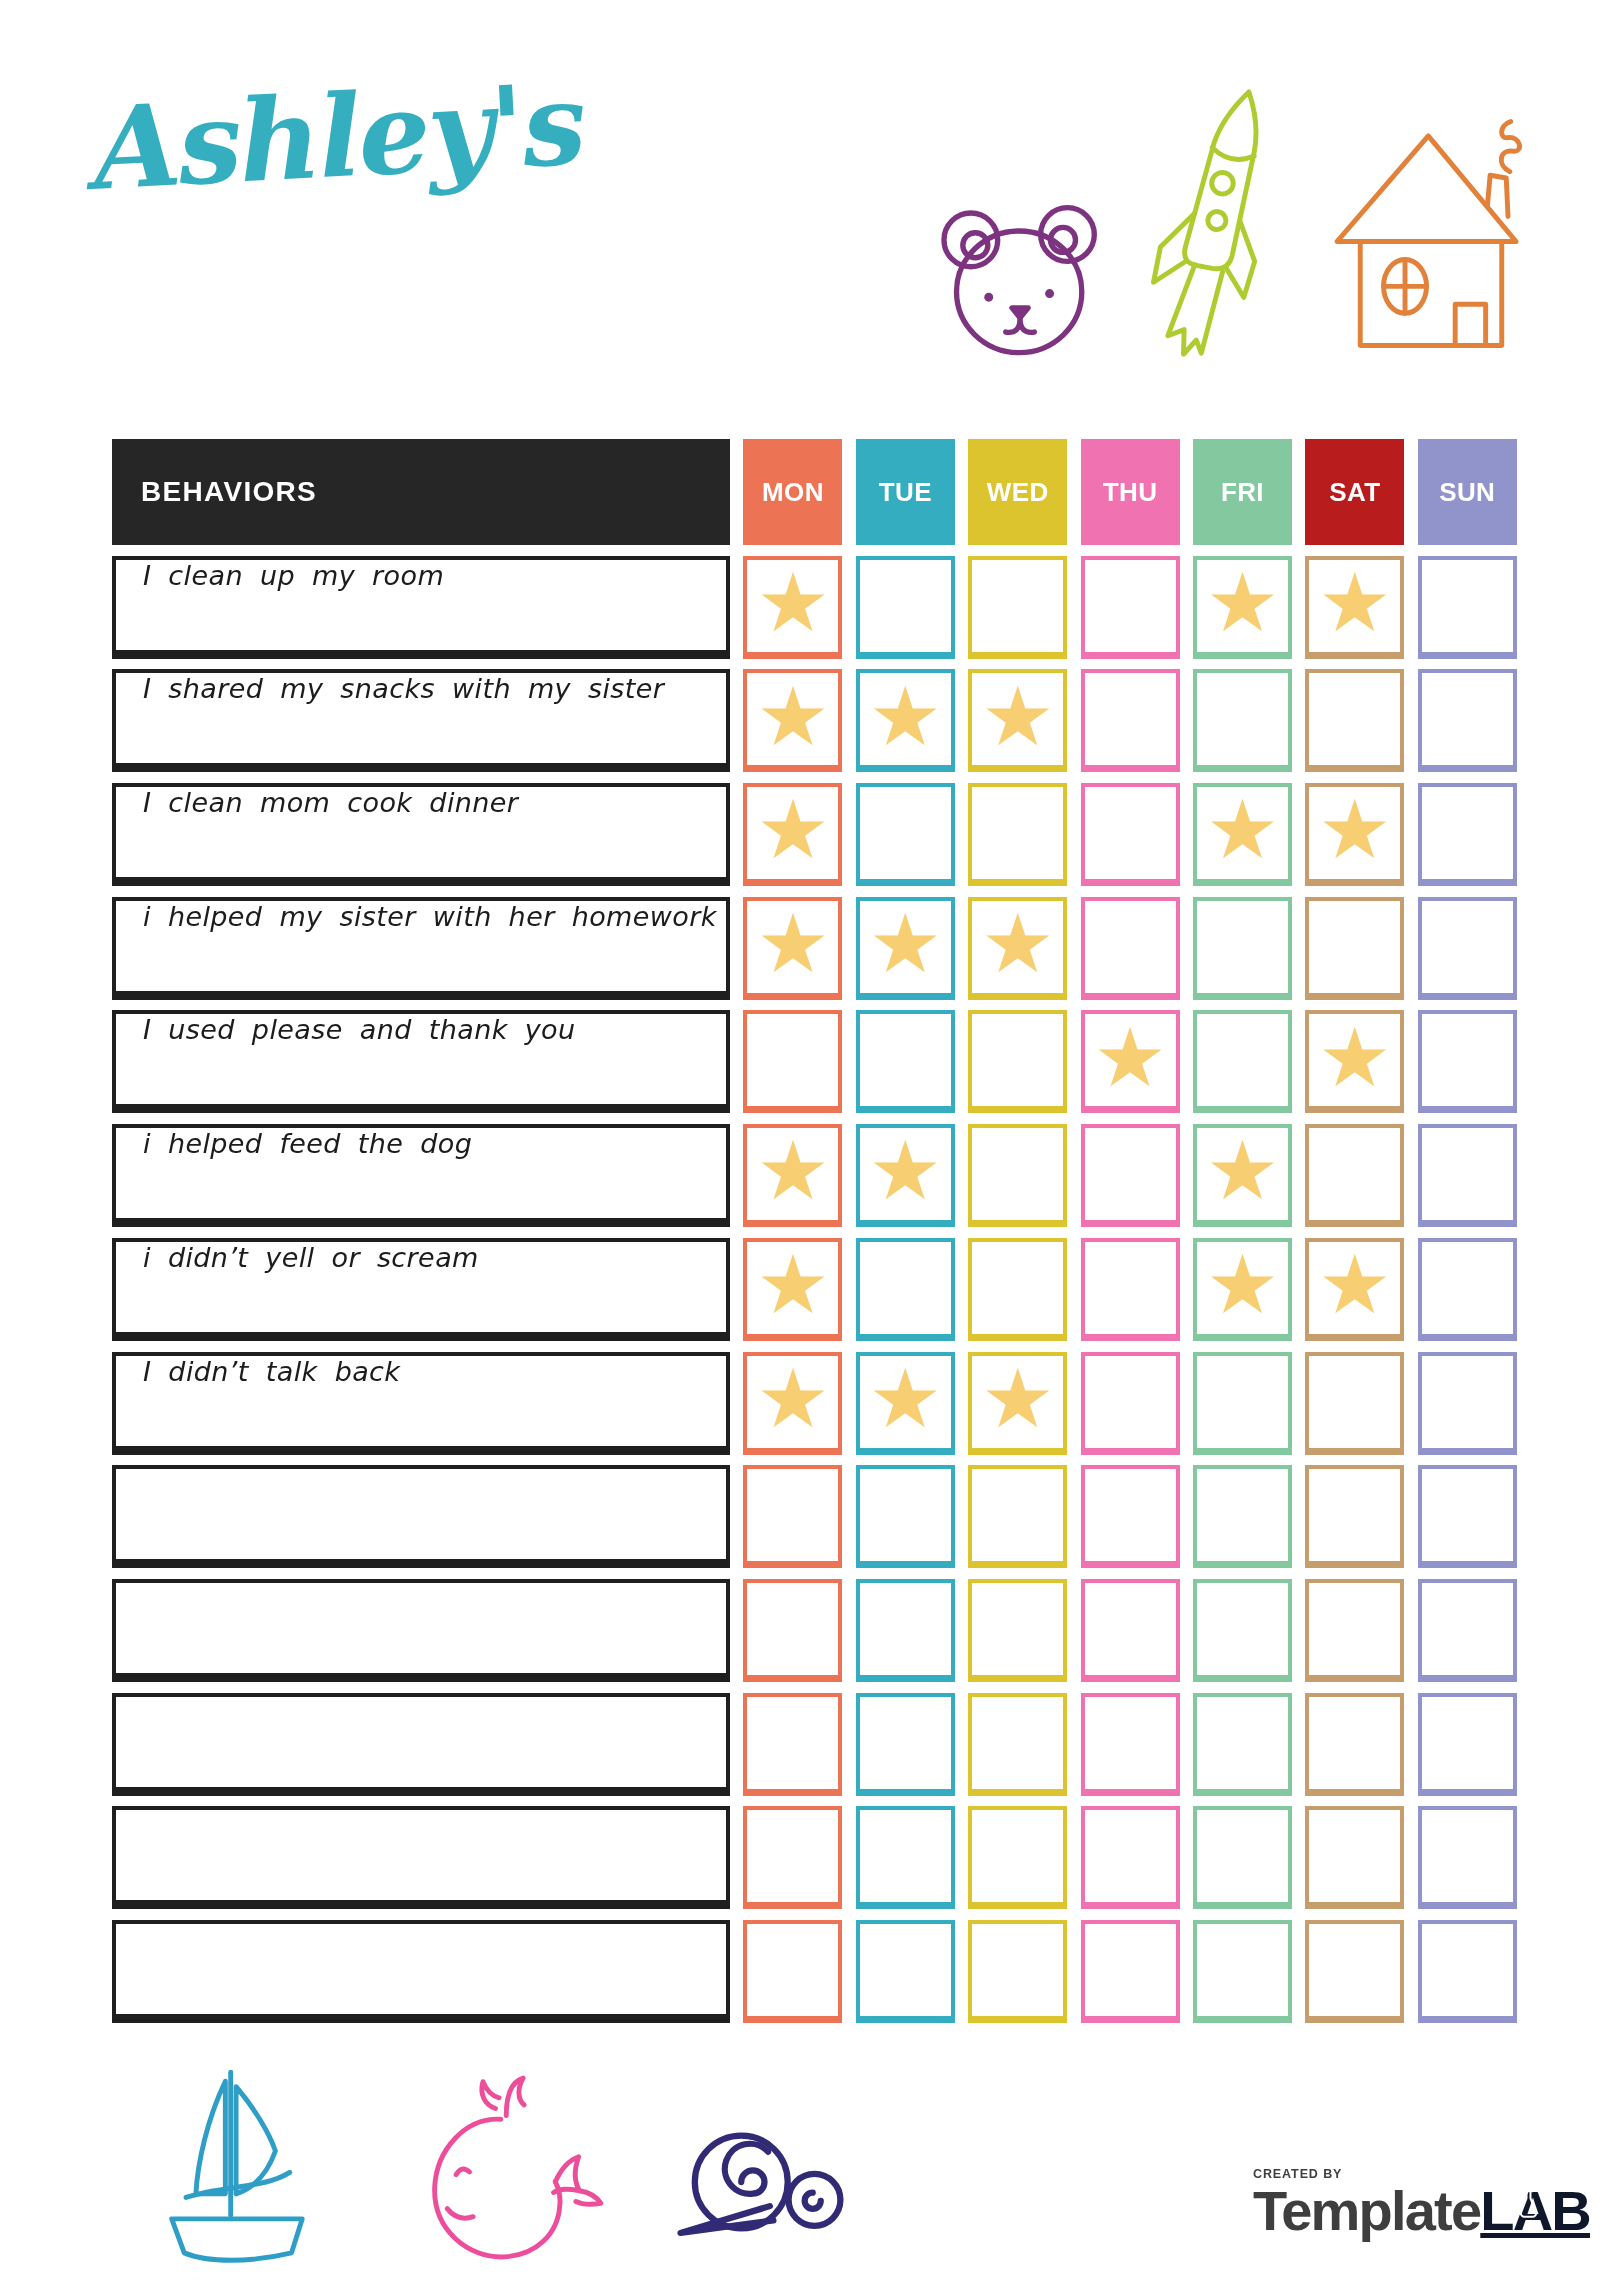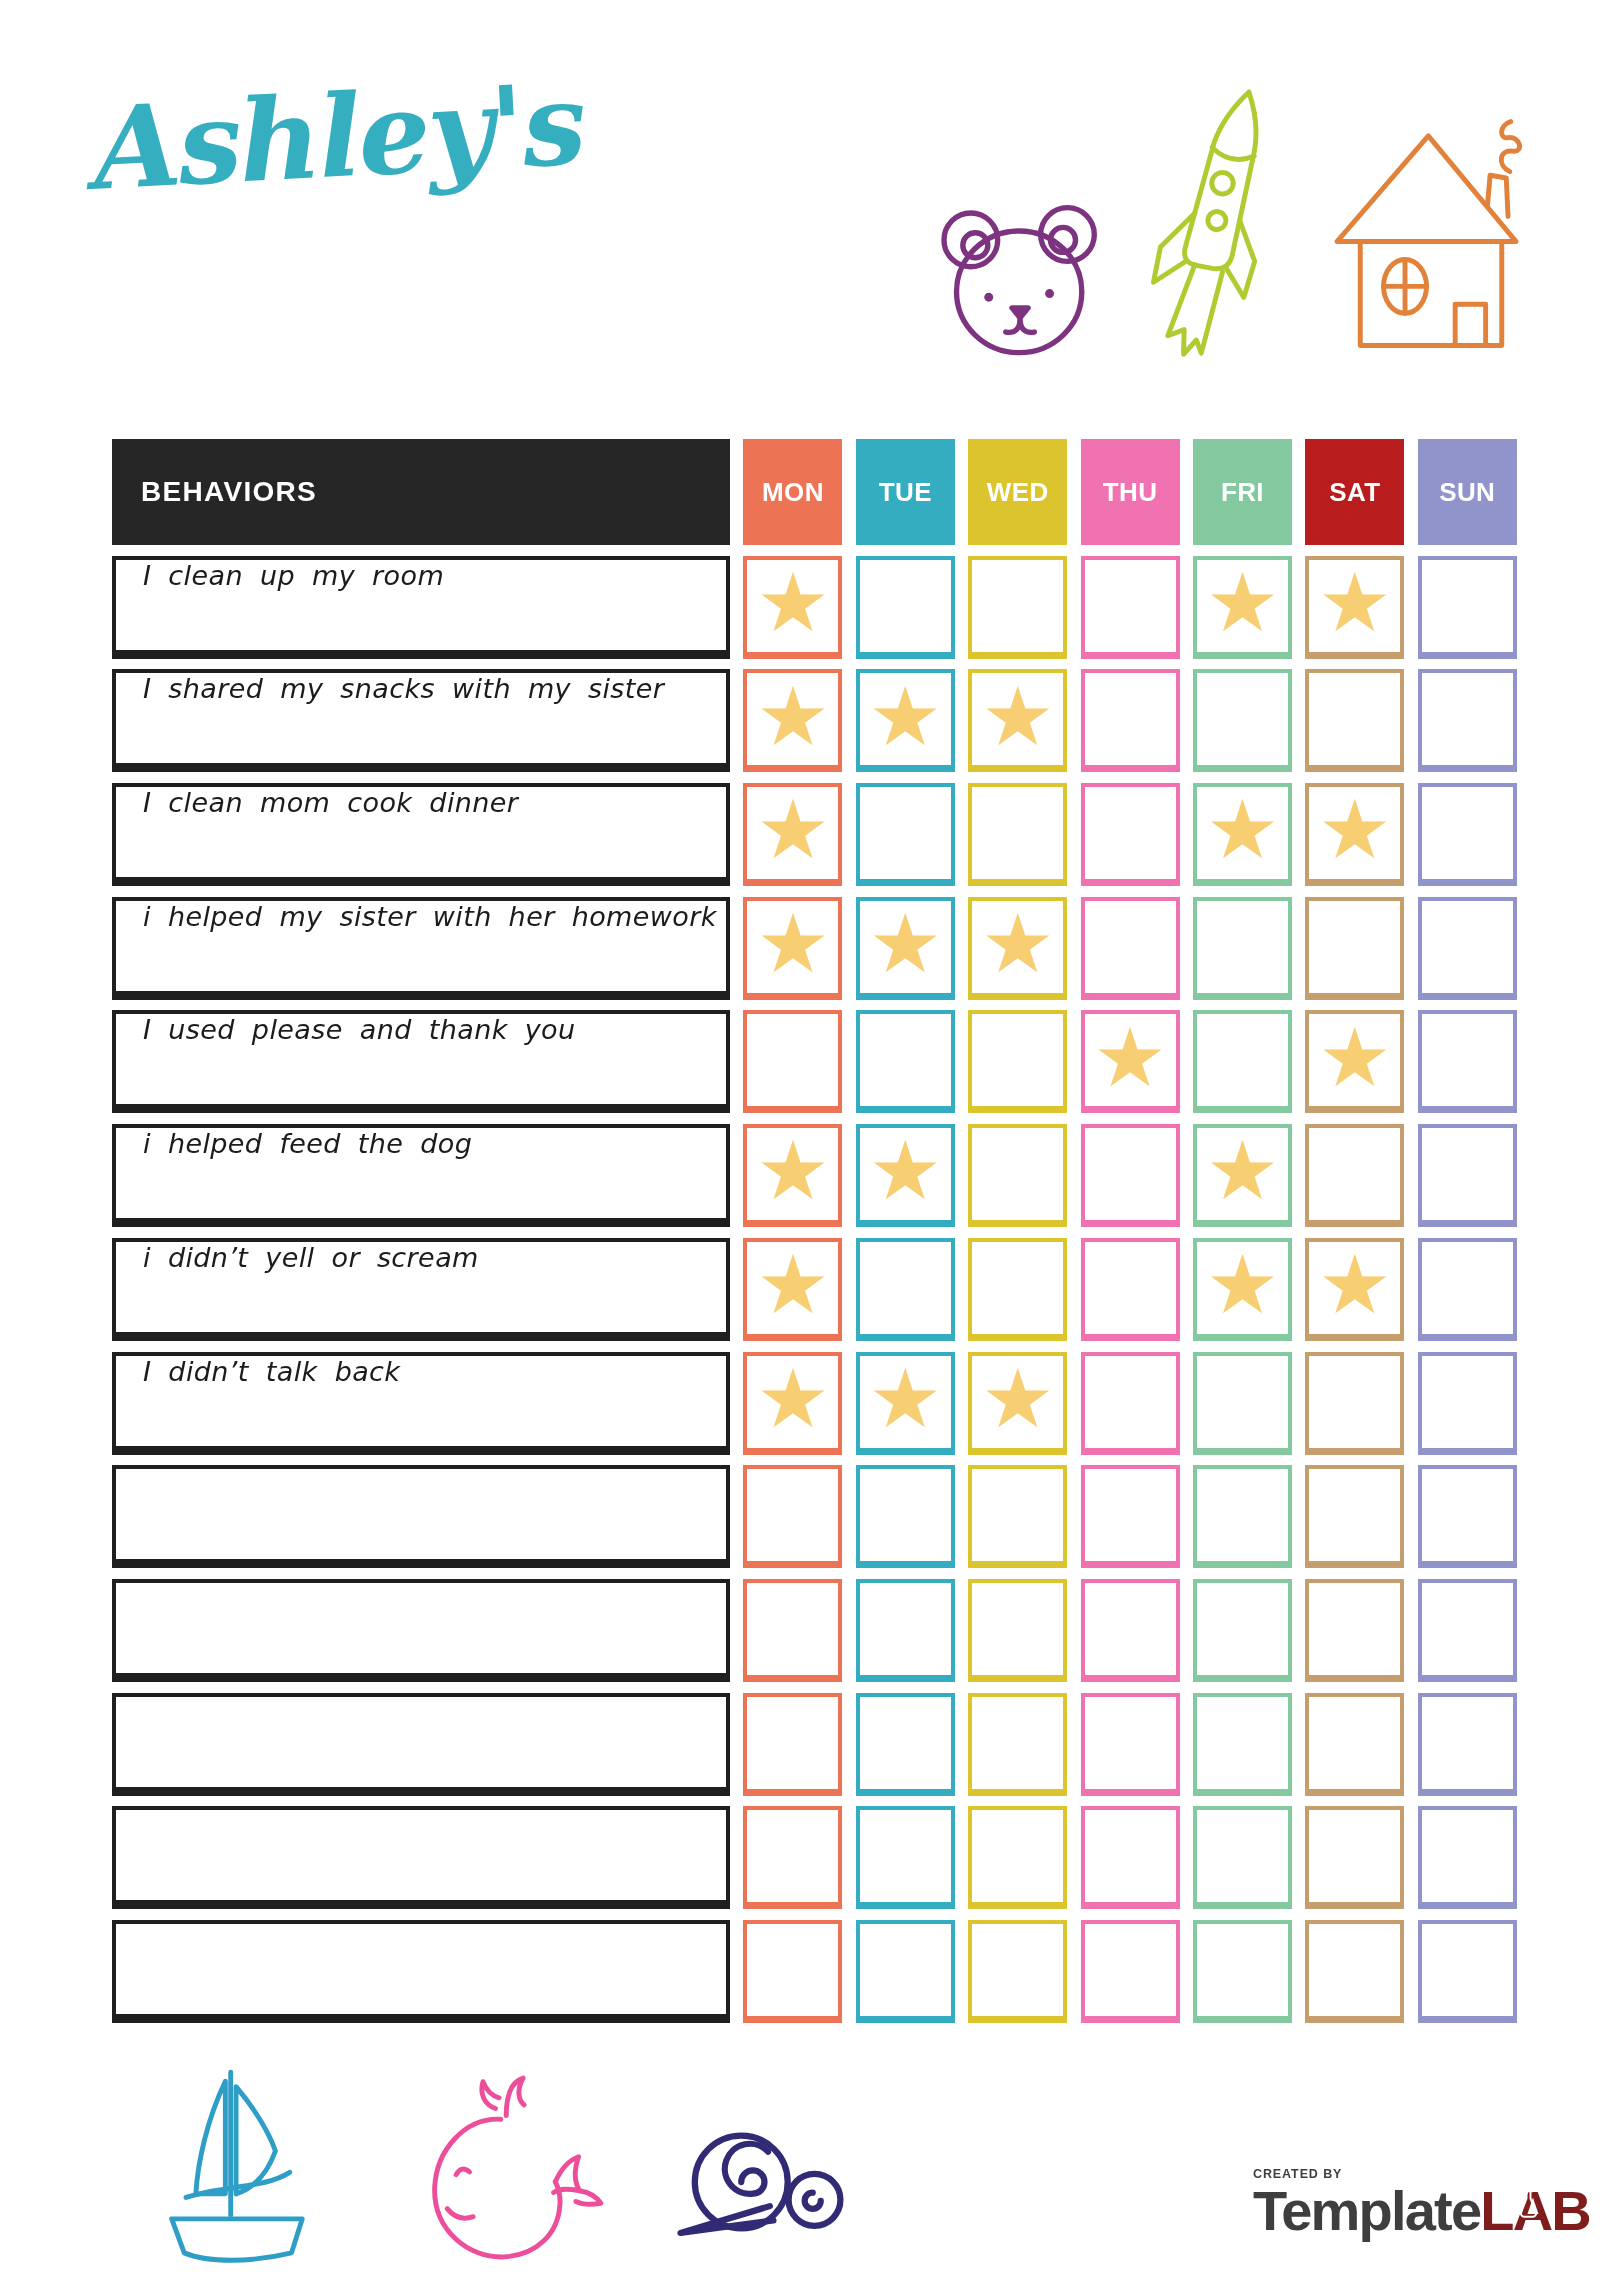--- a/index.html
+++ b/index.html
@@ -304,19 +304,19 @@
       <circle cx="112" cy="75" r="52"></circle>
       <path d="M112 75 a13 13 0 1 1 13 13 a28 28 0 1 1 17 -47"></path>
       <circle cx="194" cy="95" r="29"></circle>
       <path d="M192 87 a9 9 0 1 0 9 9"></path>
       <path d="M148 118 L44 132 L144 102"></path>
     </svg>
   </div>
 
   <div class="logo">
     <div class="created-by" style="color: rgb(62, 62, 62);">CREATED BY</div>
-    <div class="brand"><span class="tpl" style="color: rgb(62, 62, 62);">Template</span><span class="lab" style="color: #7f1d1d;"><span>LAB</span><svg class="flask" viewBox="0 0 24 36" fill="none" stroke="#ffffff" stroke-width="2.5" stroke-linecap="round" stroke-linejoin="round">
+    <div class="brand"><span class="tpl" style="color: rgb(62, 62, 62);">Template</span><span class="lab" style="color: #0f172a; text-decoration: underline;"><span>LAB</span><svg class="flask" viewBox="0 0 24 36" fill="none" stroke="#ffffff" stroke-width="2.5" stroke-linecap="round" stroke-linejoin="round">
             <path d="M7 2 h10 M9.5 2 v9 L3 28 a4 4 0 0 0 4 6 h10 a4 4 0 0 0 4 -6 L14.5 11 V2"></path>
           </svg></span></div>
   </div>
 
 </div>
 
 
 </body></html>

